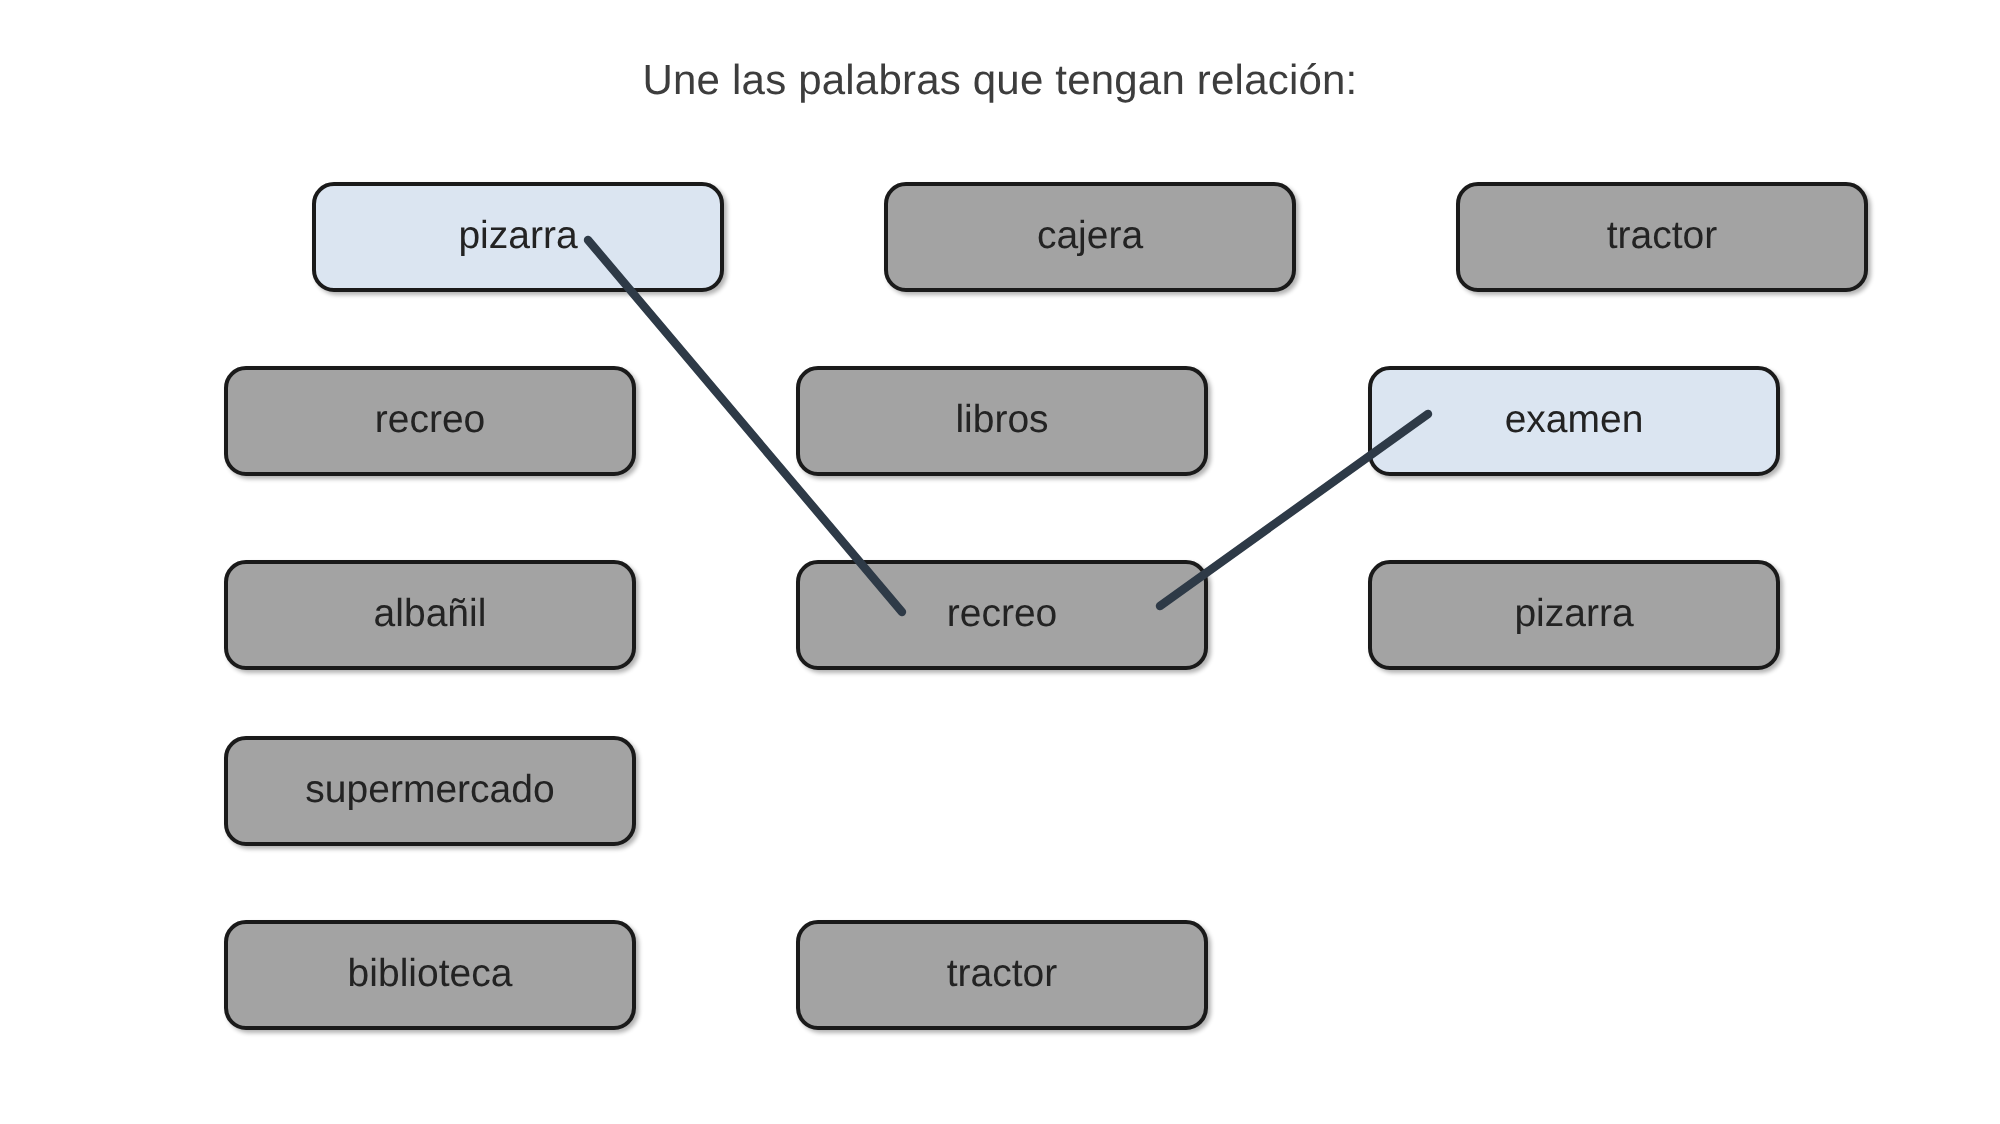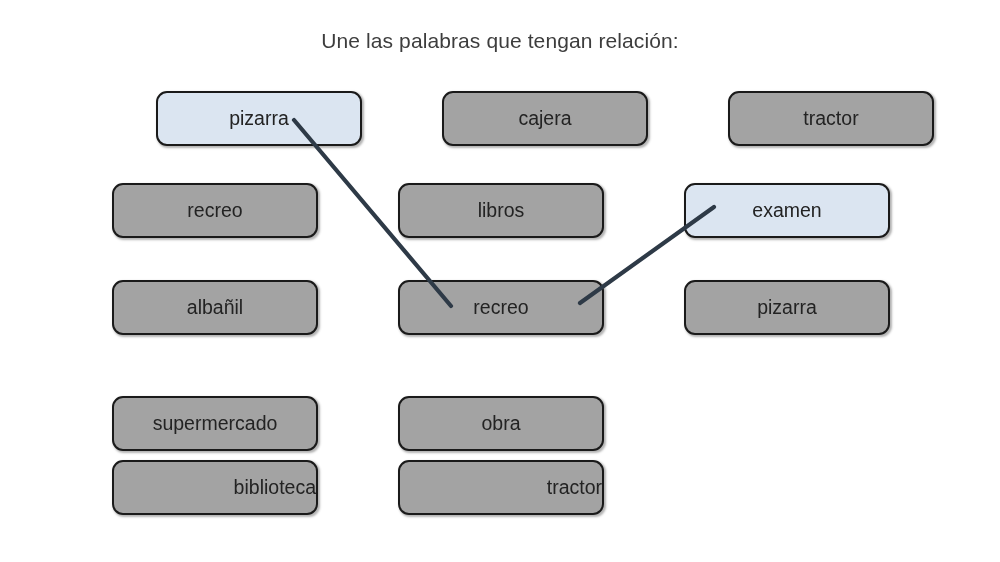--- a/index.html
+++ b/index.html
@@ -52,22 +52,22 @@
   }
   .word-box.highlight {
     background: #dbe5f1;
   }
   .col-1 { left: 112px; width: 206px; }
   .col-2 { left: 398px; width: 206px; }
   .col-3 { left: 684px; width: 206px; }
   .row-1 { top: 91px; margin-left: 44px; }
   .row-2 { top: 183px; }
   .row-3 { top: 280px; }
-  .row-4 { top: 368px; margin-top: 28px; }
-  .row-5 { top: 460px; justify-content: flex-end; }
+  .row-4 { top: 368px; }
+  .row-5 { top: 460px; }
   #connectors {
     position: absolute;
     left: 0;
     top: 0;
     width: 1000px;
     height: 562px;
     pointer-events: none;
   }
 </style>
 </head>
@@ -97,23 +97,20 @@
 
     <div class="word-box col-2 row-1">
       <span>cajera</span>
     </div>
     <div class="word-box col-2 row-2">
       <span>libros</span>
     </div>
     <div class="word-box col-2 row-3 highlight" style="background: #a3a3a3; text-align: center;">
       <span>recreo</span>
     </div>
-    <div class="word-box col-2 row-4">
-      <span>obra</span>
-    </div>
     <div class="word-box col-2 row-5">
       <span>tractor</span>
     </div>
 
     <div class="word-box col-3 row-2 highlight" style="background: rgb(219, 229, 241);">
       <span>examen</span>
     </div>
     <div class="word-box col-3 row-1">
       <span>tractor</span>
     </div>

